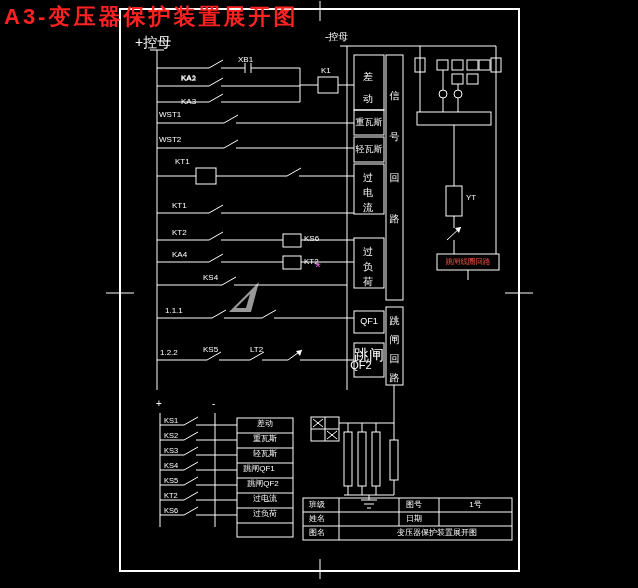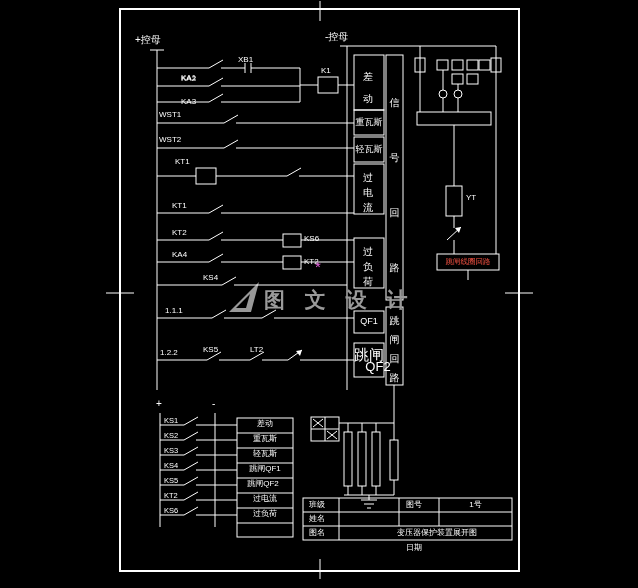--- a/index.html
+++ b/index.html
@@ -217,22 +217,23 @@
       <rect x="303" y="498" width="209" height="42"></rect>
       <line x1="303" y1="512" x2="512" y2="512"></line>
           <line x1="303" y1="526" x2="512" y2="526"></line>
       <line x1="339" y1="498" x2="339" y2="540"></line>
       <line x1="399" y1="498" x2="399" y2="526"></line>
       <line x1="439" y1="498" x2="439" y2="526"></line>
     </g>
   </g>
 </svg>
 
-
-<span class="lb" style="left:135px;top:35px;font-size:10px">+控母</span>
+<div class="title">A3-变压器保护装置展开图</div>
+
+<span class="lb" style="left:135px;top:35px;font-size:14px">+控母</span>
 <span class="lb" style="left:325px;top:32px;font-size:10px">-控母</span>
 
 <span class="lb" style="left:181px;top:74px">KA1</span>
 <span class="lb" style="left:181px;top:75px">KA2</span>
 <span class="lb" style="left:181px;top:98px">KA3</span>
 <span class="lb" style="left:238px;top:56px">XB1</span>
 <span class="lb" style="left:321px;top:67px">K1</span>
 <span class="lb" style="left:159px;top:111px">WST1</span>
 <span class="lb" style="left:159px;top:136px">WST2</span>
 <span class="lb" style="left:175px;top:158px">KT1</span>
@@ -249,46 +250,45 @@
 <span class="lb" style="left:466px;top:194px">YT</span>
 <span class="lb rednote ctr" style="left:438px;top:258px;width:60px">跳闸线圈回路</span>
 
 <div class="lb vt" style="left:361px;top:66px;width:14px;line-height:22px;font-size:10px">差动</div>
 <div class="lb ctr" style="left:355px;top:118px;width:28px;font-size:9px">重瓦斯</div>
 <div class="lb ctr" style="left:355px;top:145px;width:28px;font-size:9px">轻瓦斯</div>
 <div class="lb vt" style="left:361px;top:170px;width:14px;line-height:15px;font-size:10px">过电流</div>
 <div class="lb vt" style="left:361px;top:244px;width:14px;line-height:15px;font-size:10px">过负荷</div>
 <div class="lb ctr" style="left:354px;top:317px;width:30px;font-size:9px">QF1</div>
 <div class="lb ctr" style="left:354px;top:347px;width:30px;font-size:15px">跳闸</div>
-<div class="lb ctr" style="left:363px;top:360px;width:30px;font-size:13px">QF2</div>
-<div class="lb vt" style="left:388px;top:75px;width:13px;line-height:55px;font-size:10px">信号回路</div>
+<div class="lb ctr" style="left:346px;top:360px;width:30px;font-size:11px">QF2</div>
+<div class="lb vt" style="left:388px;top:75px;width:13px;line-height:41px;font-size:10px">信号回路</div>
 <div class="lb vt" style="left:388px;top:311px;width:13px;line-height:19px;font-size:10px">跳闸回路</div>
 
-<div class="wm">图 文 设 计</div>
 <div class="wmark">*</div>
 
 <span class="lb" style="left:156px;top:399px;font-size:10px">+</span>
 <span class="lb" style="left:212px;top:399px;font-size:10px">-</span>
 <span class="lb" style="left:164px;top:417px;font-size:7.5px">KS1</span>
 <span class="lb" style="left:164px;top:432px;font-size:7.5px">KS2</span>
 <span class="lb" style="left:164px;top:447px;font-size:7.5px">KS3</span>
 <span class="lb" style="left:164px;top:462px;font-size:7.5px">KS4</span>
 <span class="lb" style="left:164px;top:477px;font-size:7.5px">KS5</span>
 <span class="lb" style="left:164px;top:492px;font-size:7.5px">KT2</span>
 <span class="lb" style="left:164px;top:507px;font-size:7.5px">KS6</span>
 <div class="lb ctr" style="left:238px;top:420px;width:54px">差动</div>
 <div class="lb ctr" style="left:238px;top:435px;width:54px">重瓦斯</div>
 <div class="lb ctr" style="left:238px;top:450px;width:54px">轻瓦斯</div>
-<div class="lb ctr" style="left:244px;top:465px;width:42px">跳闸QF1</div>
+<div class="lb ctr" style="left:238px;top:465px;width:42px">跳闸QF1</div>
 <div class="lb ctr" style="left:238px;top:480px;width:50px">跳闸QF2</div>
 <div class="lb ctr" style="left:238px;top:495px;width:54px">过电流</div>
 <div class="lb ctr" style="left:238px;top:510px;width:54px">过负荷</div>
 <div class="lb ctr" style="left:238px;top:525px;width:54px"></div>
 
 <span class="lb" style="left:309px;top:501px">班级</span>
 <span class="lb" style="left:406px;top:501px">图号</span>
 <div class="lb ctr" style="left:439px;top:501px;width:73px">1号</div>
 <span class="lb" style="left:309px;top:515px">姓名</span>
-<span class="lb" style="left:406px;top:544px">日期</span>
+<span class="lb" style="left:406px;top:515px">日期</span>
 <span class="lb" style="left:309px;top:529px">图名</span>
 <div class="lb ctr" style="left:340px;top:529px;width:194px">变压器保护装置展开图</div>
 
 </div>
 
 </body></html>

